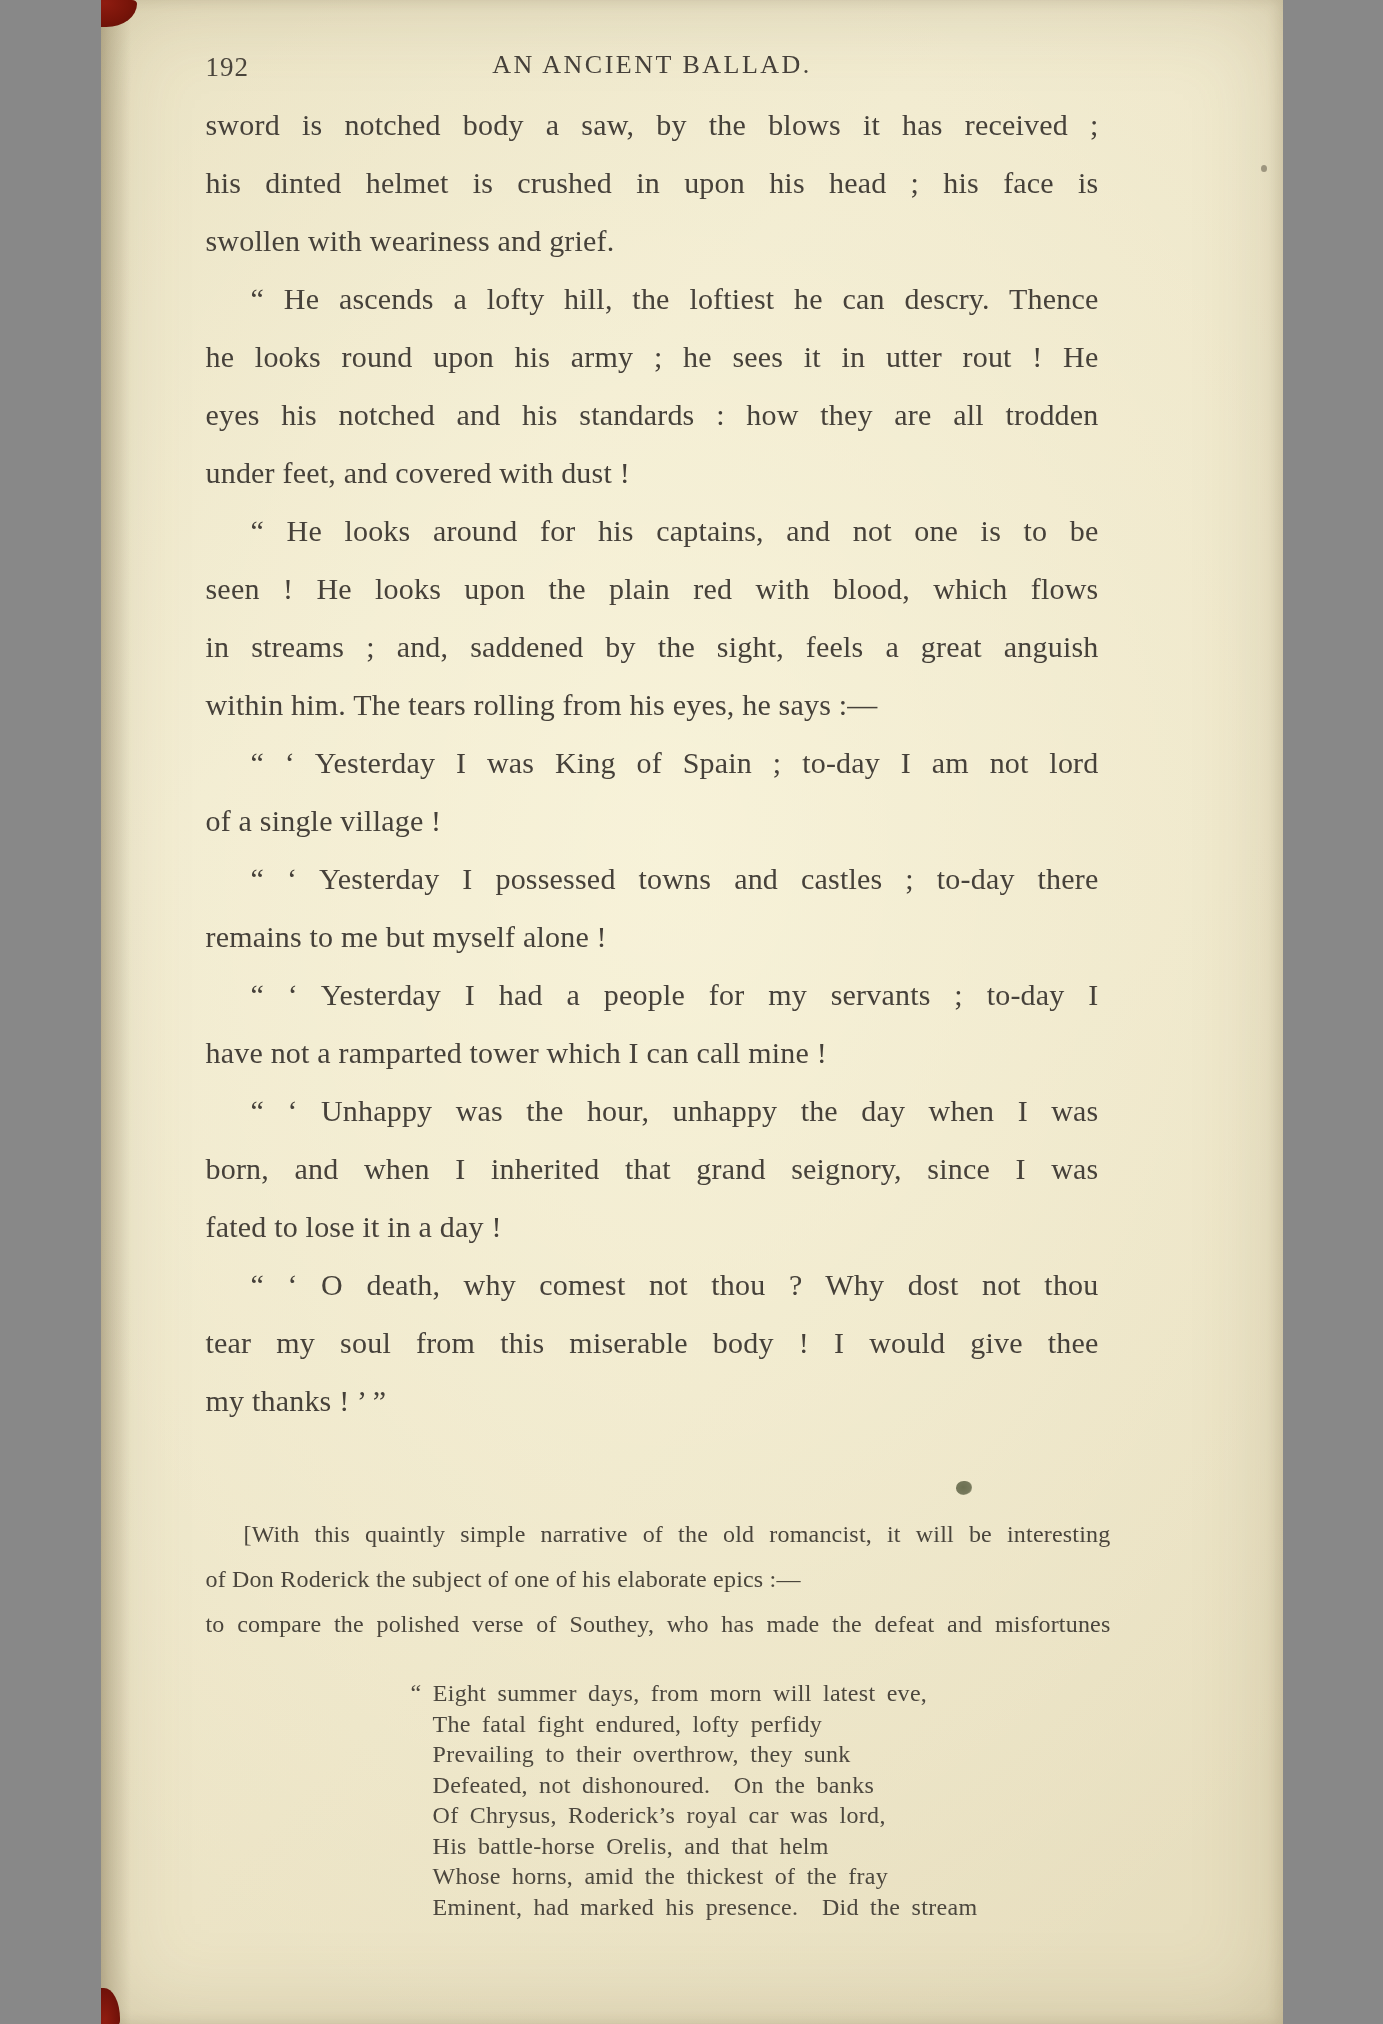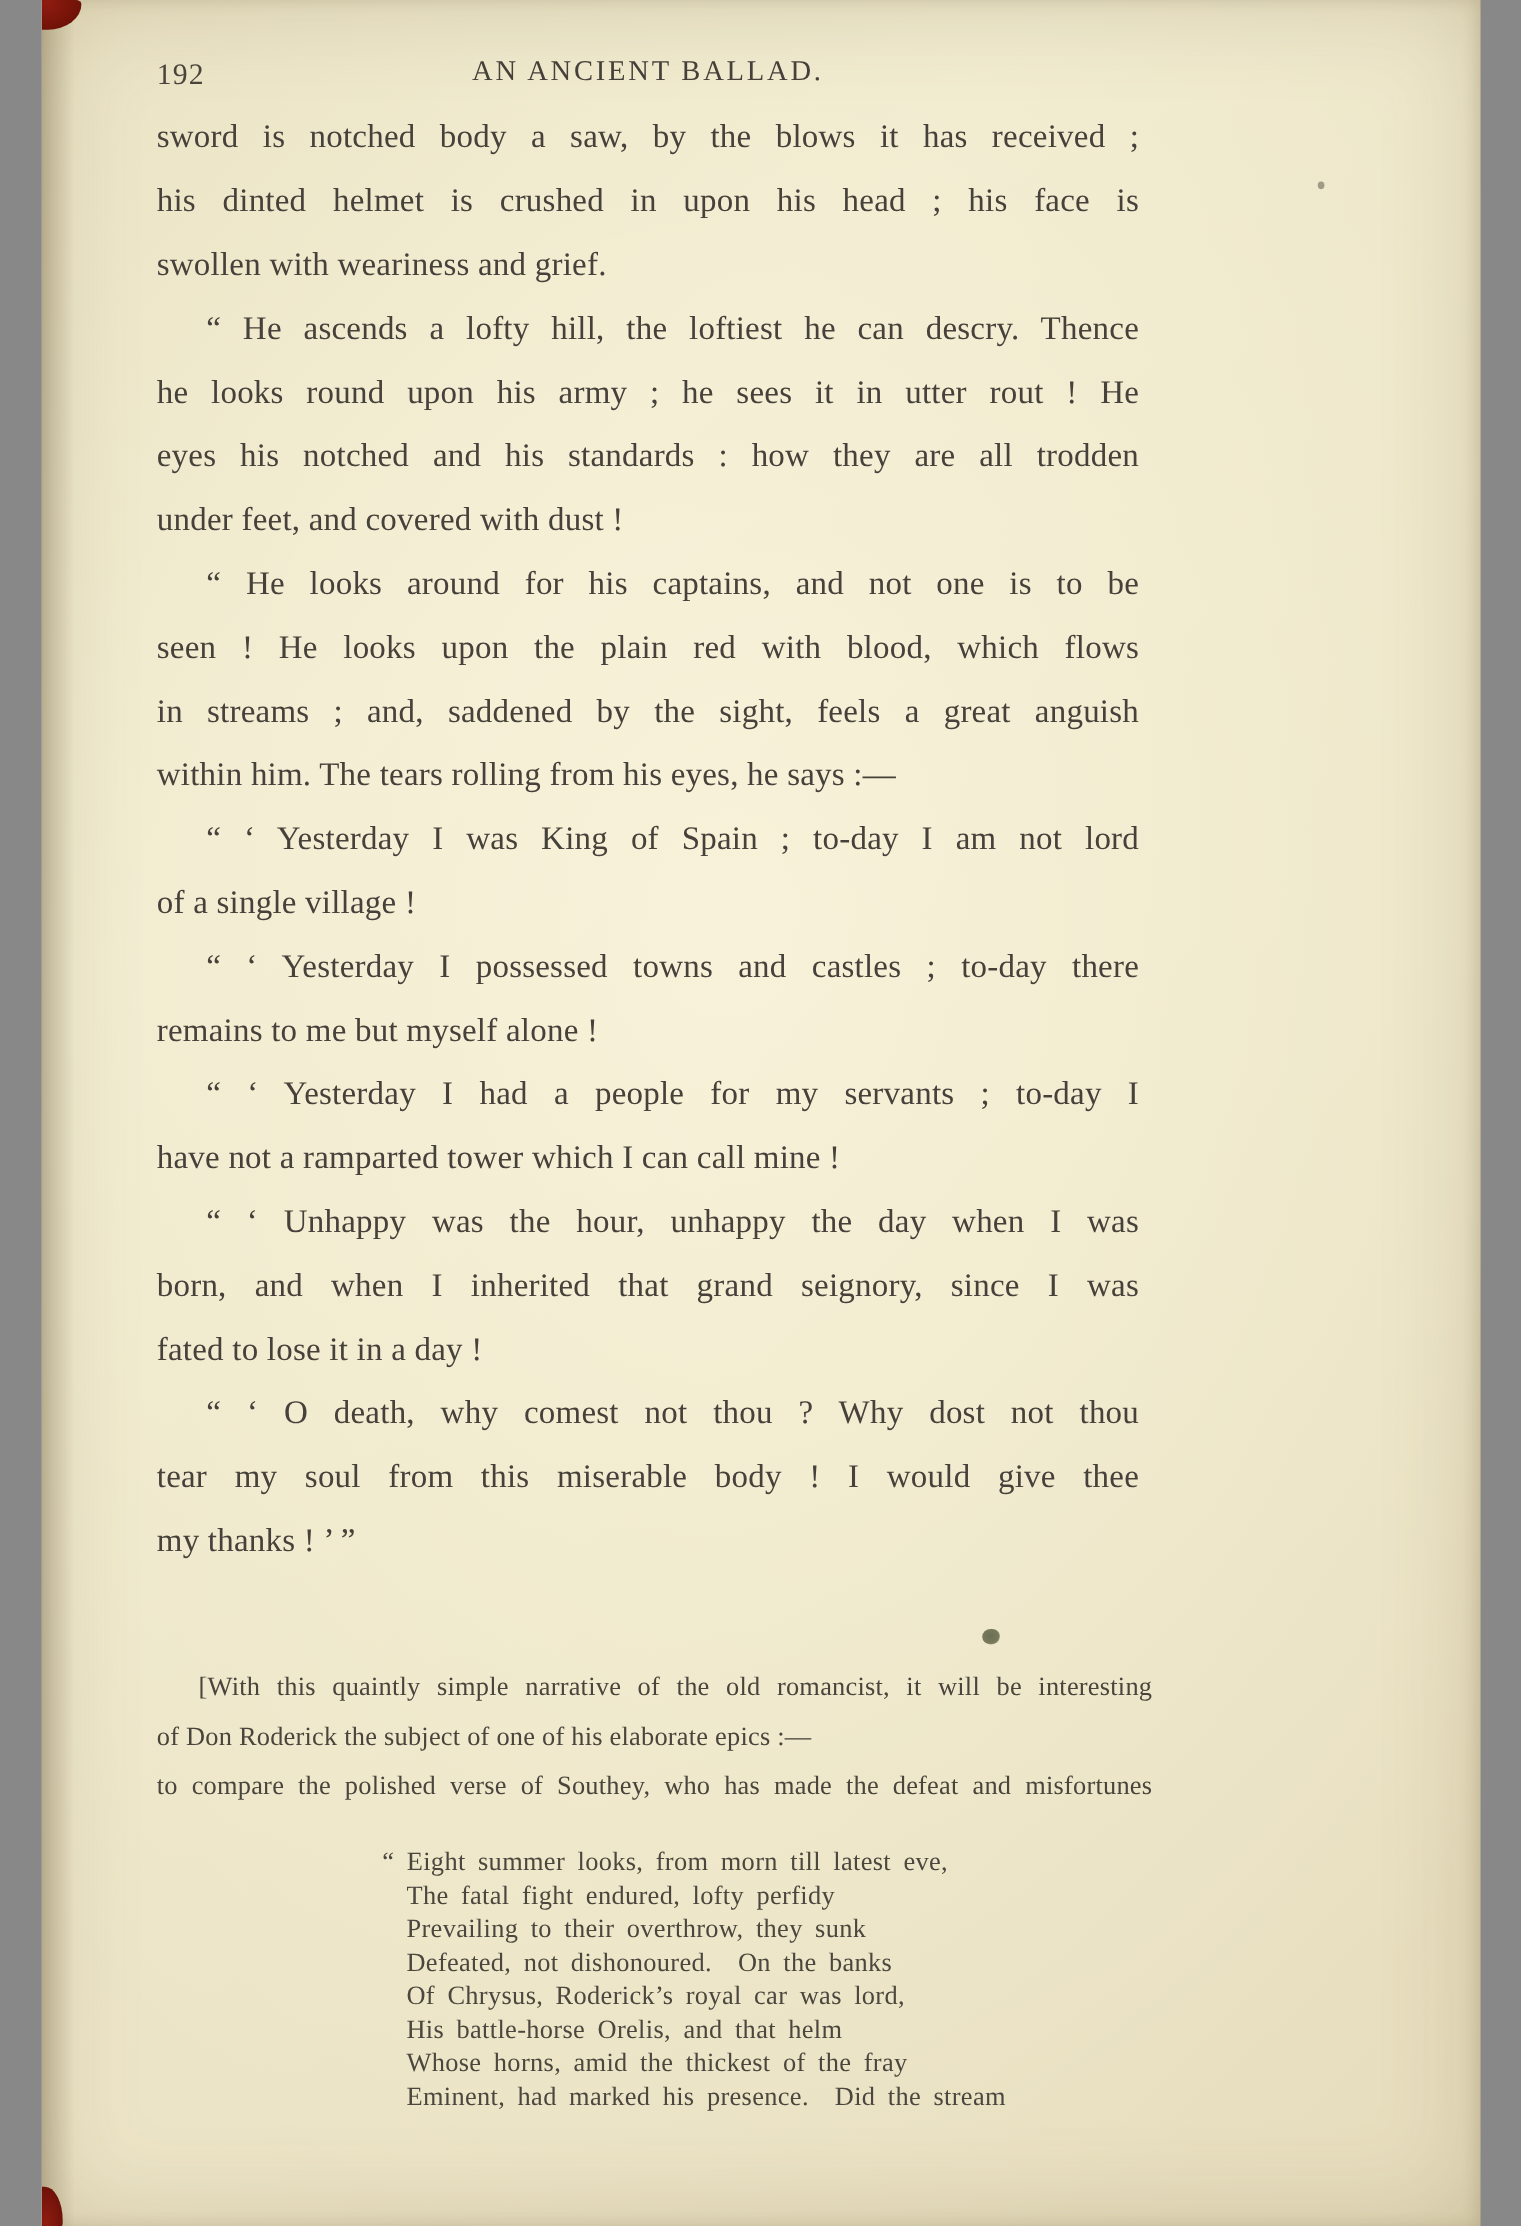--- a/index.html
+++ b/index.html
@@ -1,18 +1,18 @@
 <!DOCTYPE html>
 <html><head>
 <meta charset="utf-8">
 <style>
   html, body { margin: 0; padding: 0; background: #888; }
   .page {
     position: relative;
-    width: 1308px;
+    width: 1182px;
     height: 2024px;
     margin: 0 auto;
     background:
       radial-gradient(ellipse 1300px 1800px at 48% 42%, rgba(255,252,230,0.55), rgba(0,0,0,0) 70%),
       linear-gradient(135deg, #e9e1c2 0%, #efe8cc 28%, #ece4c6 62%, #e6ddbd 100%);
     overflow: hidden;
     box-shadow: inset 0 0 90px rgba(110, 92, 52, 0.22), inset -4px 0 14px rgba(100,85,50,.18);
     font-family: "Liberation Serif", "DejaVu Serif", serif;
     color: #47423a;
   }
@@ -112,21 +112,21 @@
       <div class="bline lastline">my thanks ! ’ ”</div>
     </main>
 
   <section class="note" id="note">
       <div class="nline indent">[With this quaintly simple narrative of the old romancist, it will be interesting</div>
       <div class="nline lastline">of Don Roderick the subject of one of his elaborate epics :—</div>
       <div class="nline">to compare the polished verse of Southey, who has made the defeat and misfortunes</div>
     </section>
 
   <section class="verse" id="verse">
-      <div class="vline hang">“ Eight summer looks, from morn till latest eve,</div>
+      <div class="vline hang">“ Eight summer days, from morn will latest eve,</div>
       <div class="vline">The fatal fight endured, lofty perfidy</div>
       <div class="vline">Prevailing to their overthrow, they sunk</div>
       <div class="vline">Defeated, not dishonoured.  On the banks</div>
       <div class="vline">Of Chrysus, Roderick’s royal car was lord,</div>
       <div class="vline">His battle-horse Orelis, and that helm</div>
       <div class="vline">Whose horns, amid the thickest of the fray</div>
       <div class="vline">Eminent, had marked his presence.  Did the stream</div>
     </section>
 
   <div class="ink-blot"></div>

